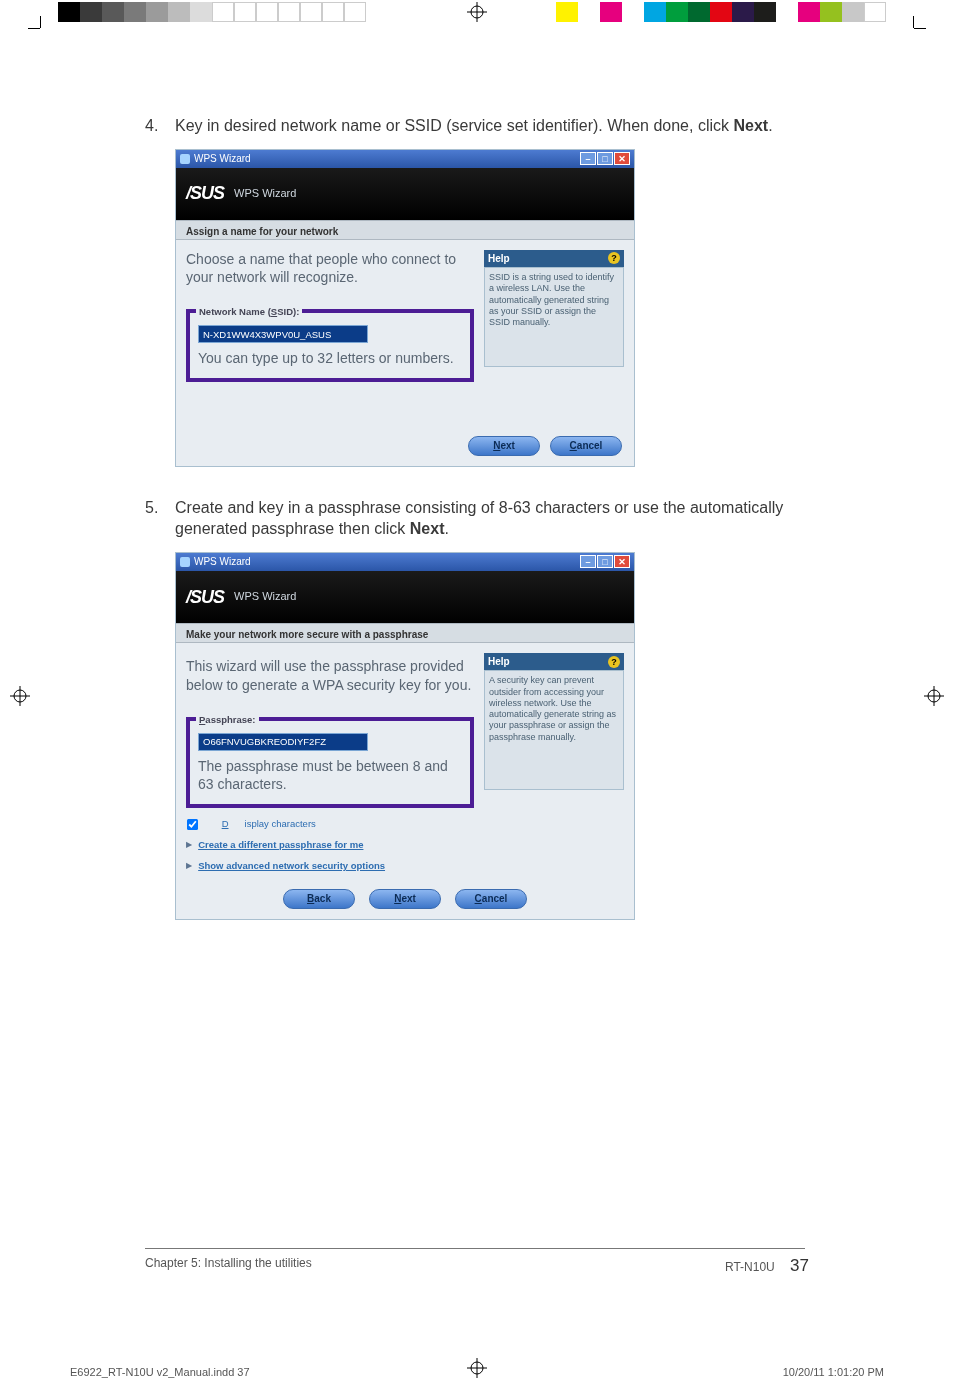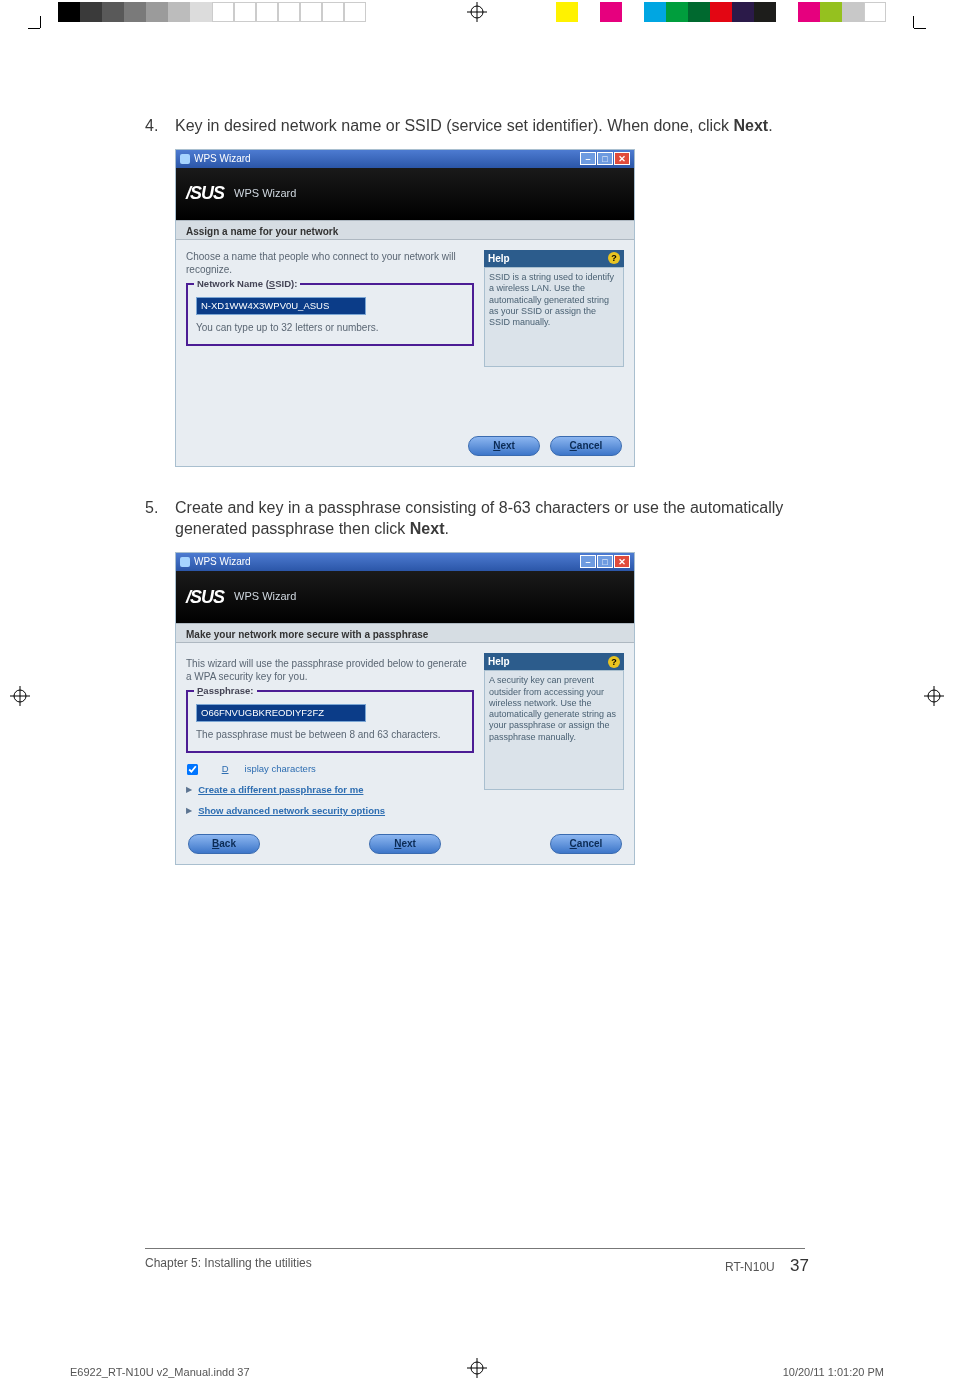--- a/index.html
+++ b/index.html
@@ -40,35 +40,35 @@
   .gray-strip { height:20px; background:#d6dde3; border-top:1px solid #aeb8c1; border-bottom:1px solid #aeb8c1; padding:4px 10px; font-weight:bold; font-size:10px; color:#333; }
 
   .panel { background:#e8edf2; padding:10px; display:flex; gap:10px; min-height:190px; }
   .panel-left { flex:1; }
   .panel-right { width:140px; }
 
   .help-head { background:#2c5c8c; color:#fff; font-weight:bold; padding:2px 4px; display:flex; justify-content:space-between; align-items:center; font-size:10px; }
   .help-q { width:12px; height:12px; background:#e9c421; color:#000; border-radius:50%; text-align:center; font-size:9px; line-height:12px; font-weight:bold; }
   .help-body { background:#dbe3ea; border:1px solid #a9bfcf; padding:4px; font-size:9px; color:#4a6173; line-height:1.25; height:100px; }
 
-  .fieldset { border:2px solid #4c1d95; padding:8px 16px 10px 8px; margin-top:6px; position:relative; }
+  .fieldset { border:4px solid #4c1d95; padding:8px 16px 10px 8px; margin-top:22px; position:relative; }
   .legend { position:absolute; top:-7px; left:6px; background:#e8edf2; padding:0 3px; font-size:9.5px; color:#445; font-weight:bold; }
   .legend u { text-decoration: underline; }
   .txt-input { margin-top:4px; height:18px; border:1px solid #7ba6d4; background:#0b3c88; color:#fff; padding:1px 4px; font-size:9.5px; width:170px; font-family:Arial; }
-  .hint { font-size:10px; color:#5a6673; margin-top:6px; }
+  .hint { font-size:14px; color:#5a6673; margin-top:6px; }
 
   .check-row { margin-top:10px; font-size:9.5px; color:#2a4; color:#2d6db1; }
   .check-row input { vertical-align:middle; margin-right:4px; transform:scale(0.85); }
   .check-row span { color:#2d6db1;margin-left:16px; }
   .link-row { font-size:9.5px; color:#2d6db1; margin-top:8px; display:flex; align-items:center; gap:6px; }
   .link-row .tri { color:#5c7491; font-size:8px; }
   .link-row u { text-decoration:underline; cursor:pointer; font-weight:bold; }
 
   .btn-row { background:#e8edf2; padding:6px 12px 10px; text-align:right; display:flex; justify-content:flex-end; gap:10px; }
-  .btn-row.centered { justify-content:space-between; gap:14px; }
+  .btn-row.centered { justify-content:center; gap:14px; }
   .pill { width:72px; height:20px; border-radius:10px; background:linear-gradient(#8cb6f0,#3d76c9); border:1px solid #3a6bb0; color:#0b2b55; font-size:10px; font-weight:bold; display:flex; align-items:center; justify-content:center; cursor:pointer; }
   .pill u { text-decoration:underline; }
 
   
   .foot-rule { position:absolute; left:145px; width:660px; top:1248px; border-top:1px solid #777; }
   .foot-left { position:absolute; left:145px; top:1256px; font-size:12px; color:#555; }
   .foot-right { position:absolute; right:145px; top:1256px; font-size:12px; color:#555; }
   .foot-right .pg { font-size:17px; color:#333; margin-left:12px; }
 
   .print-slug-left { position:absolute; left:70px; bottom:14px; font-size:11px; color:#555; }

